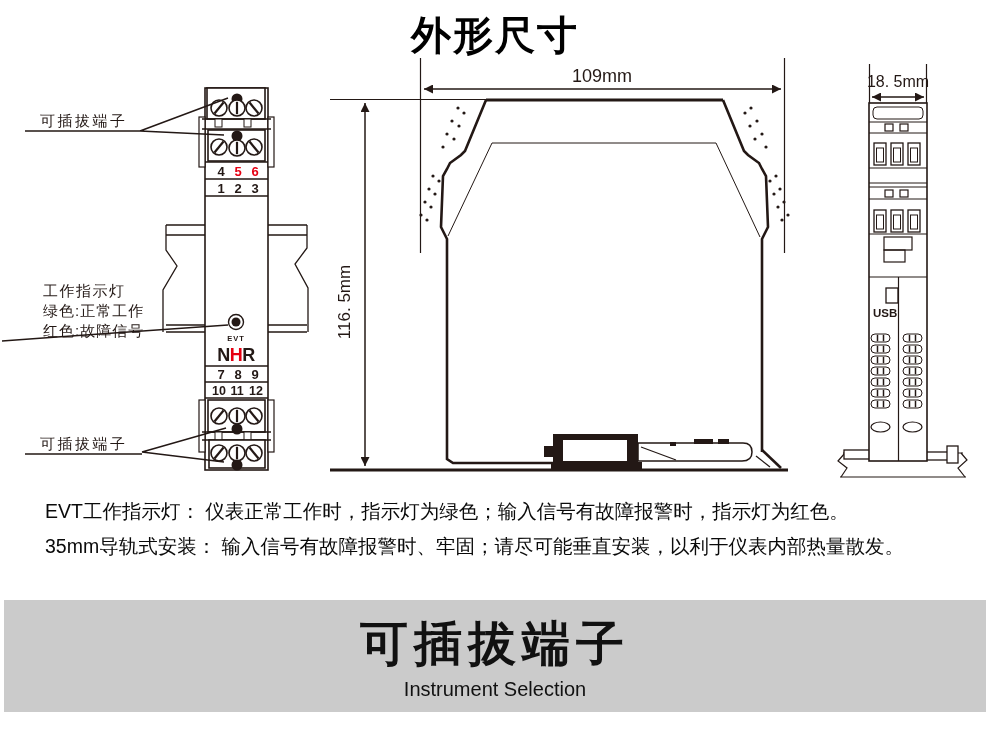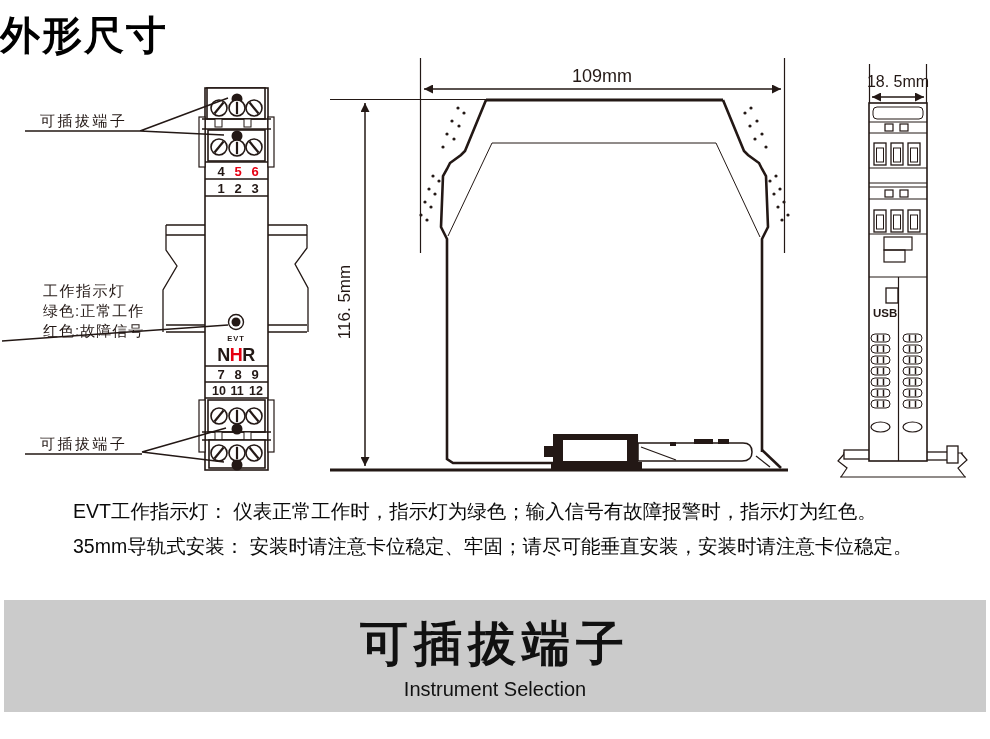--- a/index.html
+++ b/index.html
@@ -1,22 +1,22 @@
 <!DOCTYPE html>
 <html><head>
 <meta charset="utf-8">
 <style>
   html,body{margin:0;padding:0;background:#fff;}
   .page{position:relative;width:990px;height:739px;background:#ffffff;overflow:hidden;
         font-family:"Liberation Sans","DejaVu Sans",sans-serif;color:#000;}
-  .title{position:absolute;top:8px;left:0;width:100%;
+  .title{position:absolute;top:8px;left:0;width:100%;text-align:center;
          font-size:40px;font-weight:bold;letter-spacing:2px;color:#000;}
   svg.drawing{position:absolute;left:0;top:0;}
   .notes{position:absolute;left:45px;top:494px;font-size:19.5px;line-height:35px;
-         color:#0a0a0a;white-space:nowrap;margin-left:28px;}
+         color:#0a0a0a;white-space:nowrap;}
   .banner{position:absolute;left:4px;right:4px;top:600px;height:112px;background:#cbcbcb;
           text-align:center;}
   .banner-title{font-size:48px;font-weight:bold;letter-spacing:6px;color:#111;margin-top:12px;}
   .banner-sub{font-size:20px;color:#111;margin-top:2px;}
   .ln{fill:none;stroke:#231815;stroke-width:1.5;}
   .w1{stroke-width:1;} .w12{stroke-width:1.2;} .w13{stroke-width:1.3;} .w14{stroke-width:1.4;}
   .w16{stroke-width:1.6;} .w2{stroke-width:2.2;} .w26{stroke-width:2.6;} .w3{stroke-width:3;}
   .ink{fill:#231815;stroke:none;}
   .wf{fill:#ffffff;}
 </style>
@@ -301,21 +301,21 @@
       <g>
         <path class="ln w12" d="M869.5,64 V103 M926.5,64 V103"></path>
         <line x1="872" y1="97" x2="924" y2="97" class="ln" marker-start="url(#arr)" marker-end="url(#arr)"></line>
         <text x="898" y="87" font-size="16" text-anchor="middle">18. 5mm</text>
       </g>
     </g>
   </svg>
 
   <div class="notes">
     <div>EVT工作指示灯： 仪表正常工作时，指示灯为绿色；输入信号有故障报警时，指示灯为红色。</div>
-    <div>35mm导轨式安装： 安装时请注意卡位稳定、牢固；请尽可能垂直安装，安装时请注意卡位稳定。</div>
+    <div>35mm导轨式安装： 输入信号有故障报警时、牢固；请尽可能垂直安装，以利于仪表内部热量散发。</div>
   </div>
 
   <div class="banner">
     <div class="banner-title">可插拔端子</div>
     <div class="banner-sub">Instrument Selection</div>
   </div>
 
 </div>
 
 </body></html>

